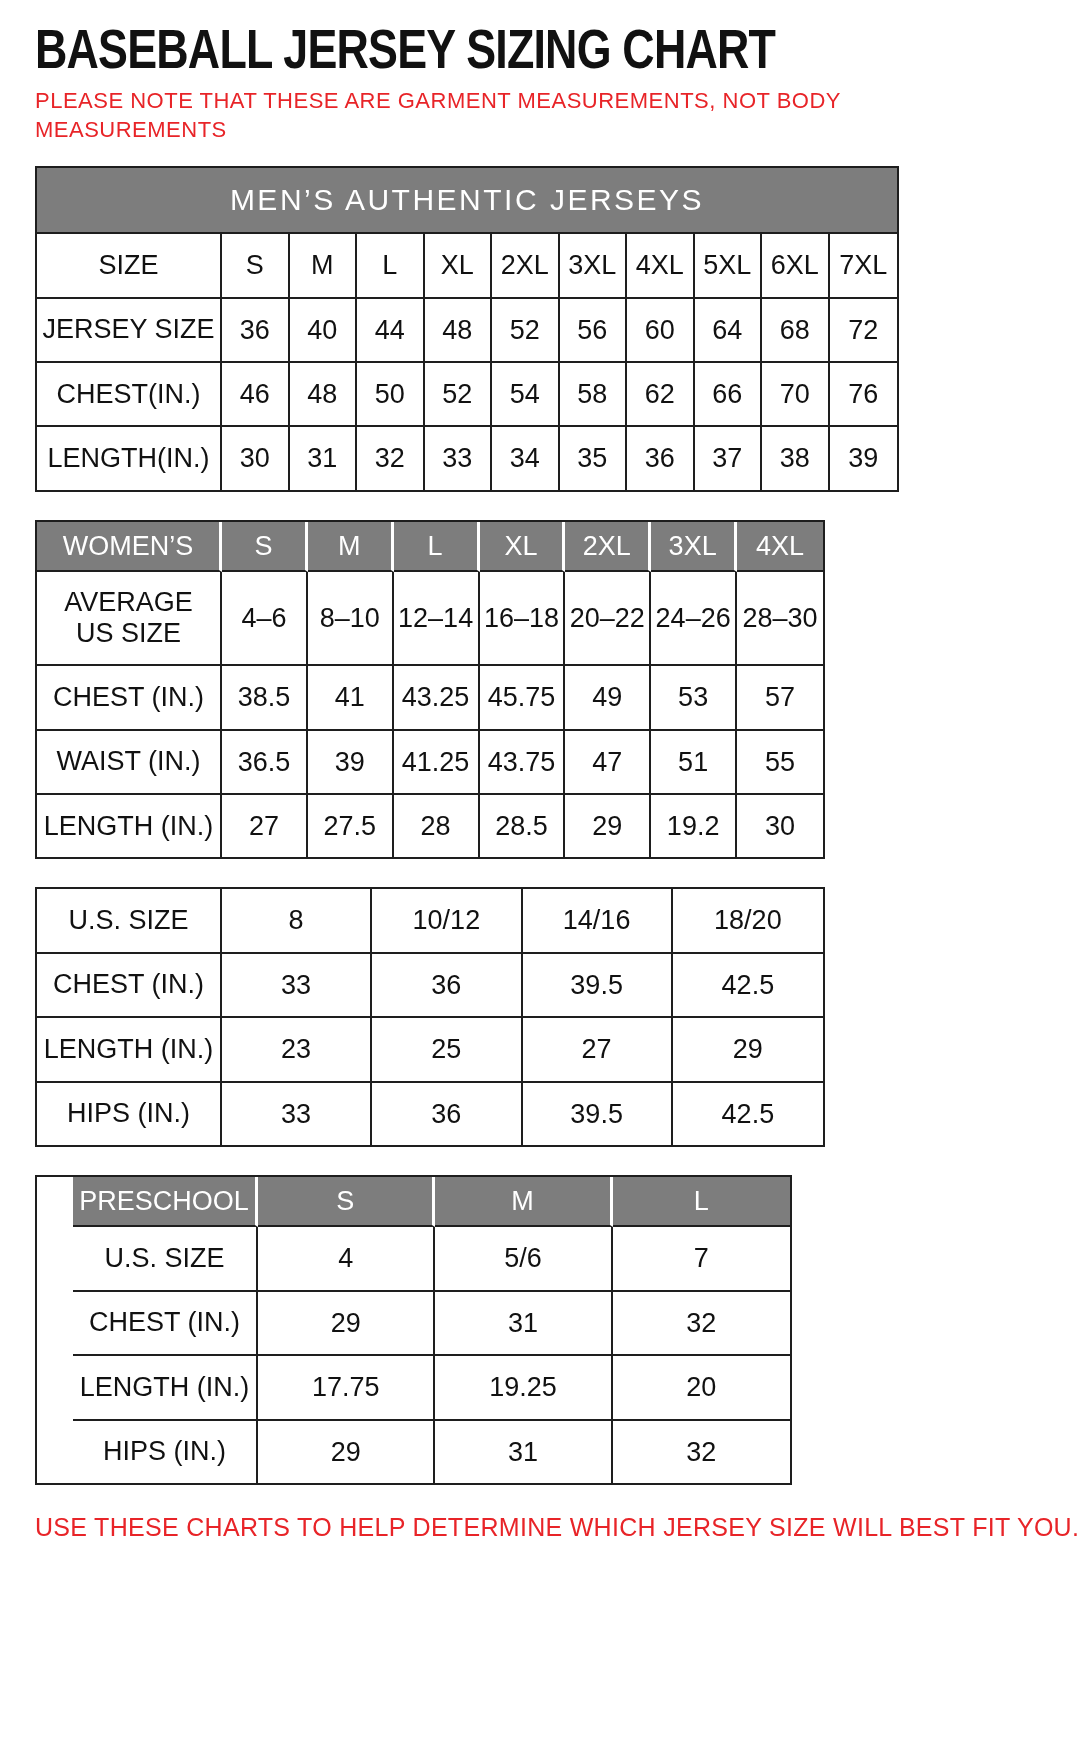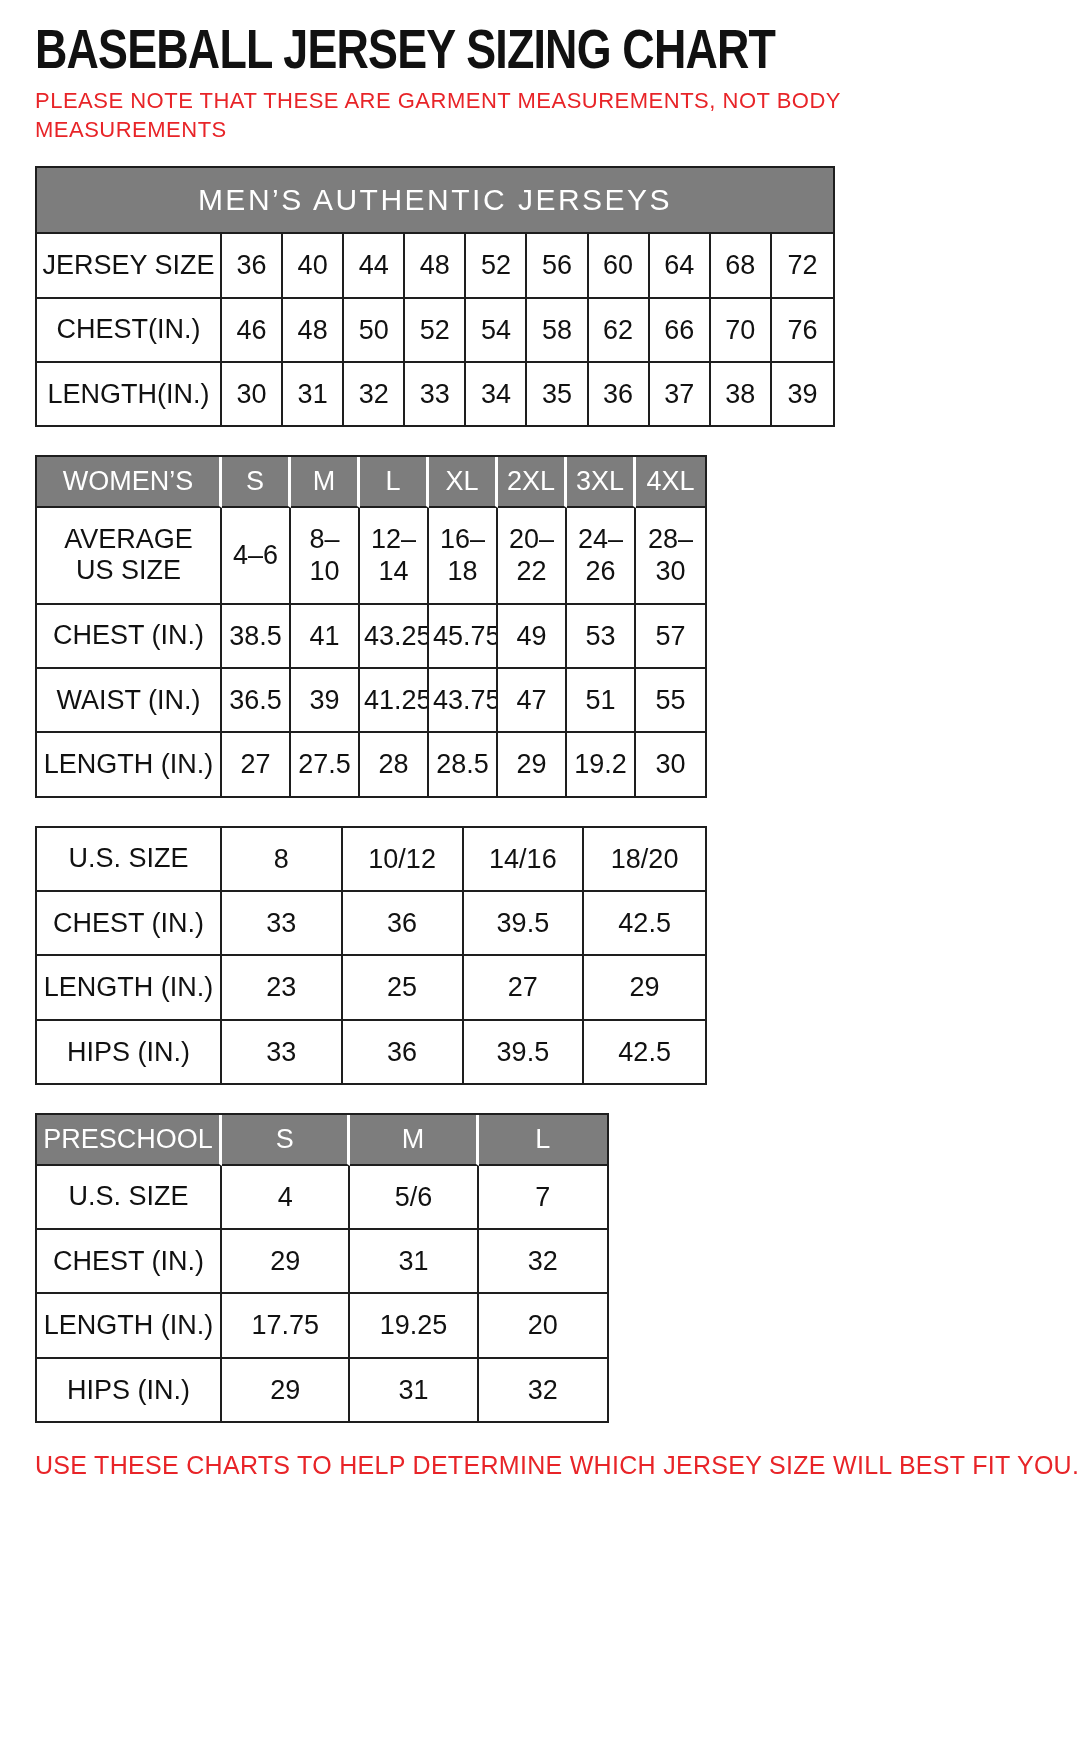--- a/index.html
+++ b/index.html
@@ -40,23 +40,23 @@
     font-size:30px; letter-spacing:2.5px; padding:14px 4px;
   }
   tr.header-row th {
     background:var(--gray); color:#fff;
     padding:8px 4px; border-right:3px solid #ffffff;
   }
   tr.header-row th:last-child { border-right:0; }
 
   th.rowlabel { white-space:pre-line; line-height:1.15; }
 
-  .t-mens { width:800px; }
-  .t-womens, .t-boys { width:672px; }
-  .t-preschool { width:574px; }
+  .t-mens { width:864px; }
+  .t-womens, .t-boys { width:790px; }
+  .t-preschool { width:757px;padding-left:36px; }
 
   .footer-note {
     color:var(--red); font-size:25px; letter-spacing:0.3px;
     margin:18px 0 8px 0; white-space:nowrap;
   }
 </style>
 </head>
 <body>
 
 <div class="page">
@@ -75,20 +75,33 @@
         <col>
         <col>
         <col>
         <col>
         <col>
         <col>
       </colgroup>
       <tbody>
         <tr class="title-row">
           <th colspan="11">MEN’S AUTHENTIC JERSEYS</th>
+        </tr>
+        <tr>
+          <th class="rowlabel">SIZE</th>
+          <td>S</td>
+          <td>M</td>
+          <td>L</td>
+          <td>XL</td>
+          <td>2XL</td>
+          <td>3XL</td>
+          <td>4XL</td>
+          <td>5XL</td>
+          <td>6XL</td>
+          <td>7XL</td>
         </tr>
         <tr>
           <th class="rowlabel">JERSEY SIZE</th>
           <td>36</td>
           <td>40</td>
           <td>44</td>
           <td>48</td>
           <td>52</td>
           <td>56</td>
           <td>60</td>

